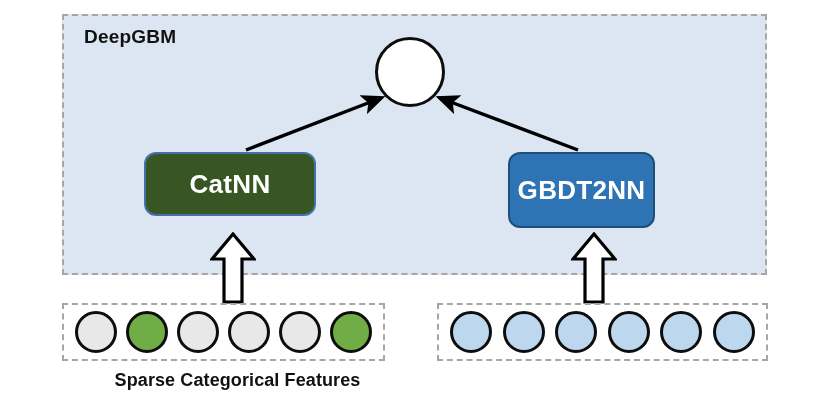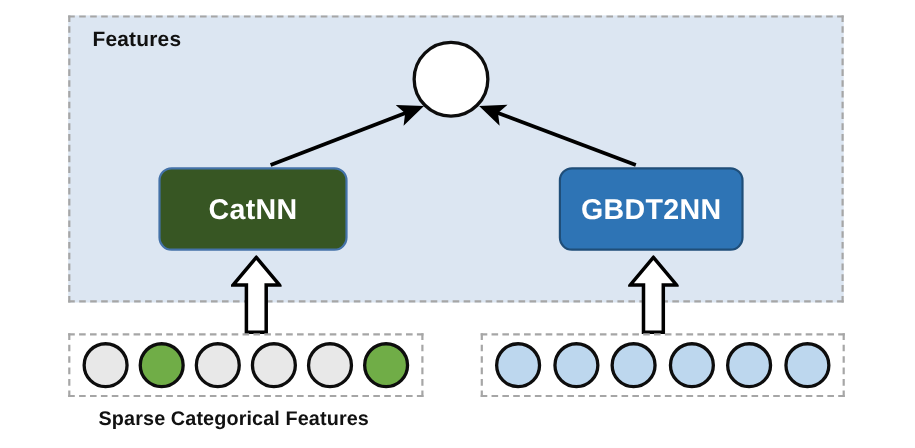--- a/index.html
+++ b/index.html
@@ -60,28 +60,28 @@
     justify-content: center;
     font-size: 26px;
     font-weight: bold;
     color: #ffffff;
     letter-spacing: 0.3px;
   }
   .model-box.catnn {
     left: 144px;
     top: 152px;
     width: 172px;
-    height: 76px;
+    height: 64px;
     background: #375623;
     border: 2.5px solid #4472a8;
   }
   .model-box.gbdt2nn {
     left: 508px;
     top: 152px;
-    width: 168px;
+    width: 147px;
     height: 76px;
     background: #2e74b5;
     border: 2.5px solid #1f4e79;
   }
 
   
   .edge-layer {
     position: absolute;
     left: 0;
     top: 0;
@@ -125,31 +125,31 @@
   
   .caption {
     position: absolute;
     top: 370px;
     font-size: 18px;
     font-weight: bold;
     color: #111111;
     text-align: center;
     letter-spacing: 0.1px;
   }
-  .caption.sparse { left: 51px;  width: 323px; }
+  .caption.sparse { left: 76px;  width: 323px; }
   .caption.dense  { left: 437px; width: 331px; }
 </style>
 </head>
 <body>
 
 <div id="root">
 
   <div class="deepgbm-panel"></div>
 
-  <div class="deepgbm-title">Features</div>
+  <div class="deepgbm-title">DeepGBM</div>
 
   <svg class="edge-layer" viewBox="0 0 832 407" xmlns="http://www.w3.org/2000/svg">
     <defs>
       <marker id="arrowhead" markerWidth="7" markerHeight="7" refX="5.6" refY="3" orient="auto" markerUnits="strokeWidth">
         <path d="M0,0 L7,3 L0,6 L1.6,3 Z" fill="#000000"></path>
       </marker>
     </defs>
     <line x1="246" y1="150" x2="381" y2="98" stroke="#000000" stroke-width="3.4" marker-end="url(#arrowhead)"></line>
     <line x1="578" y1="150" x2="440" y2="98" stroke="#000000" stroke-width="3.4" marker-end="url(#arrowhead)"></line>
   </svg>

